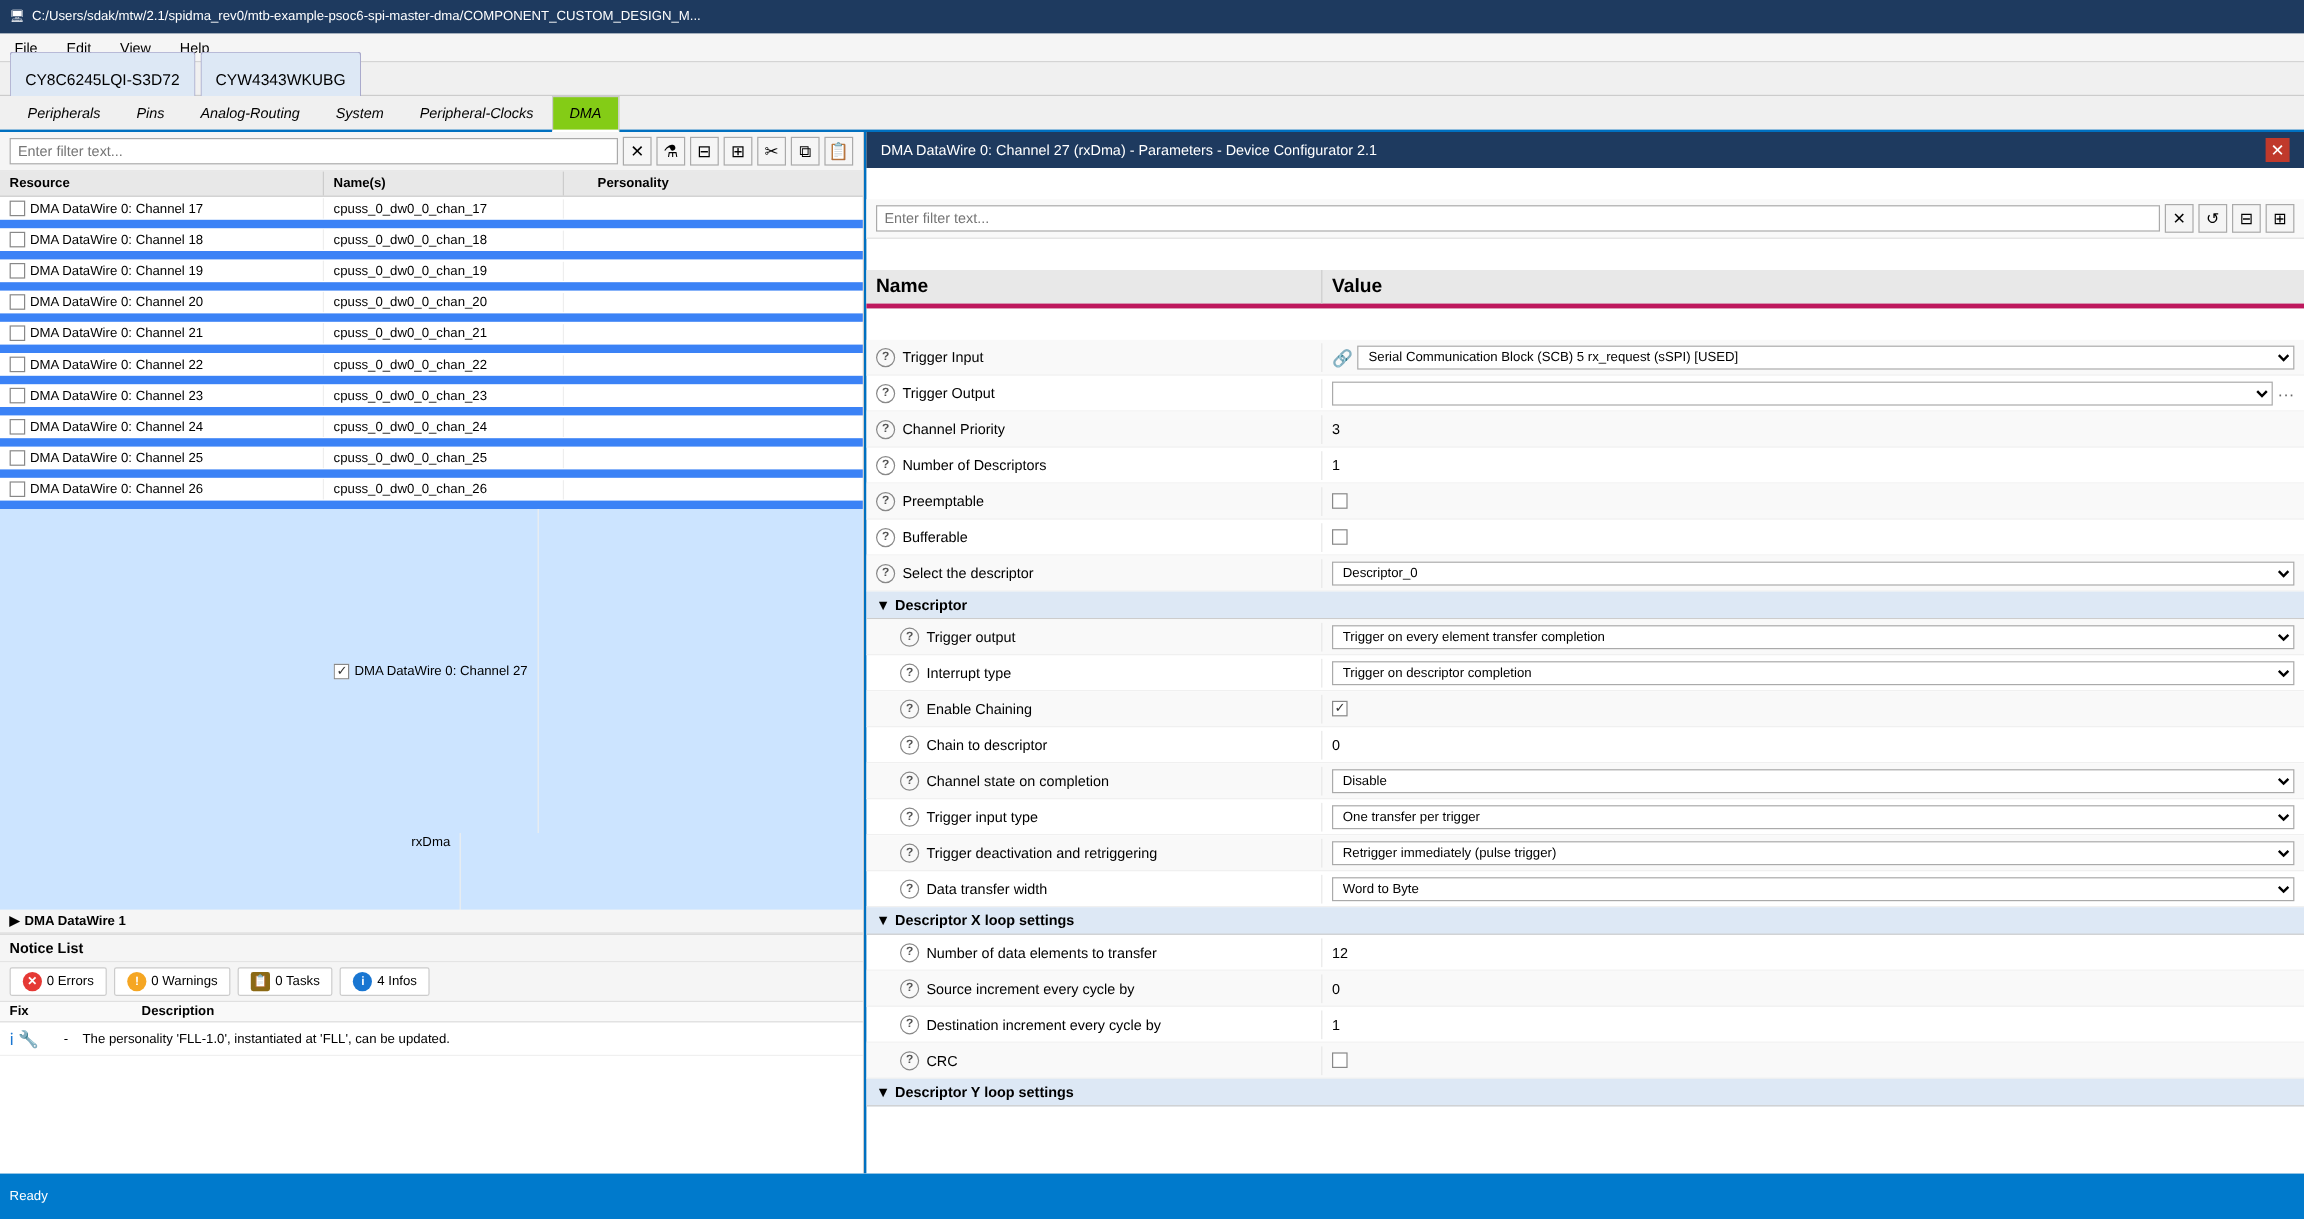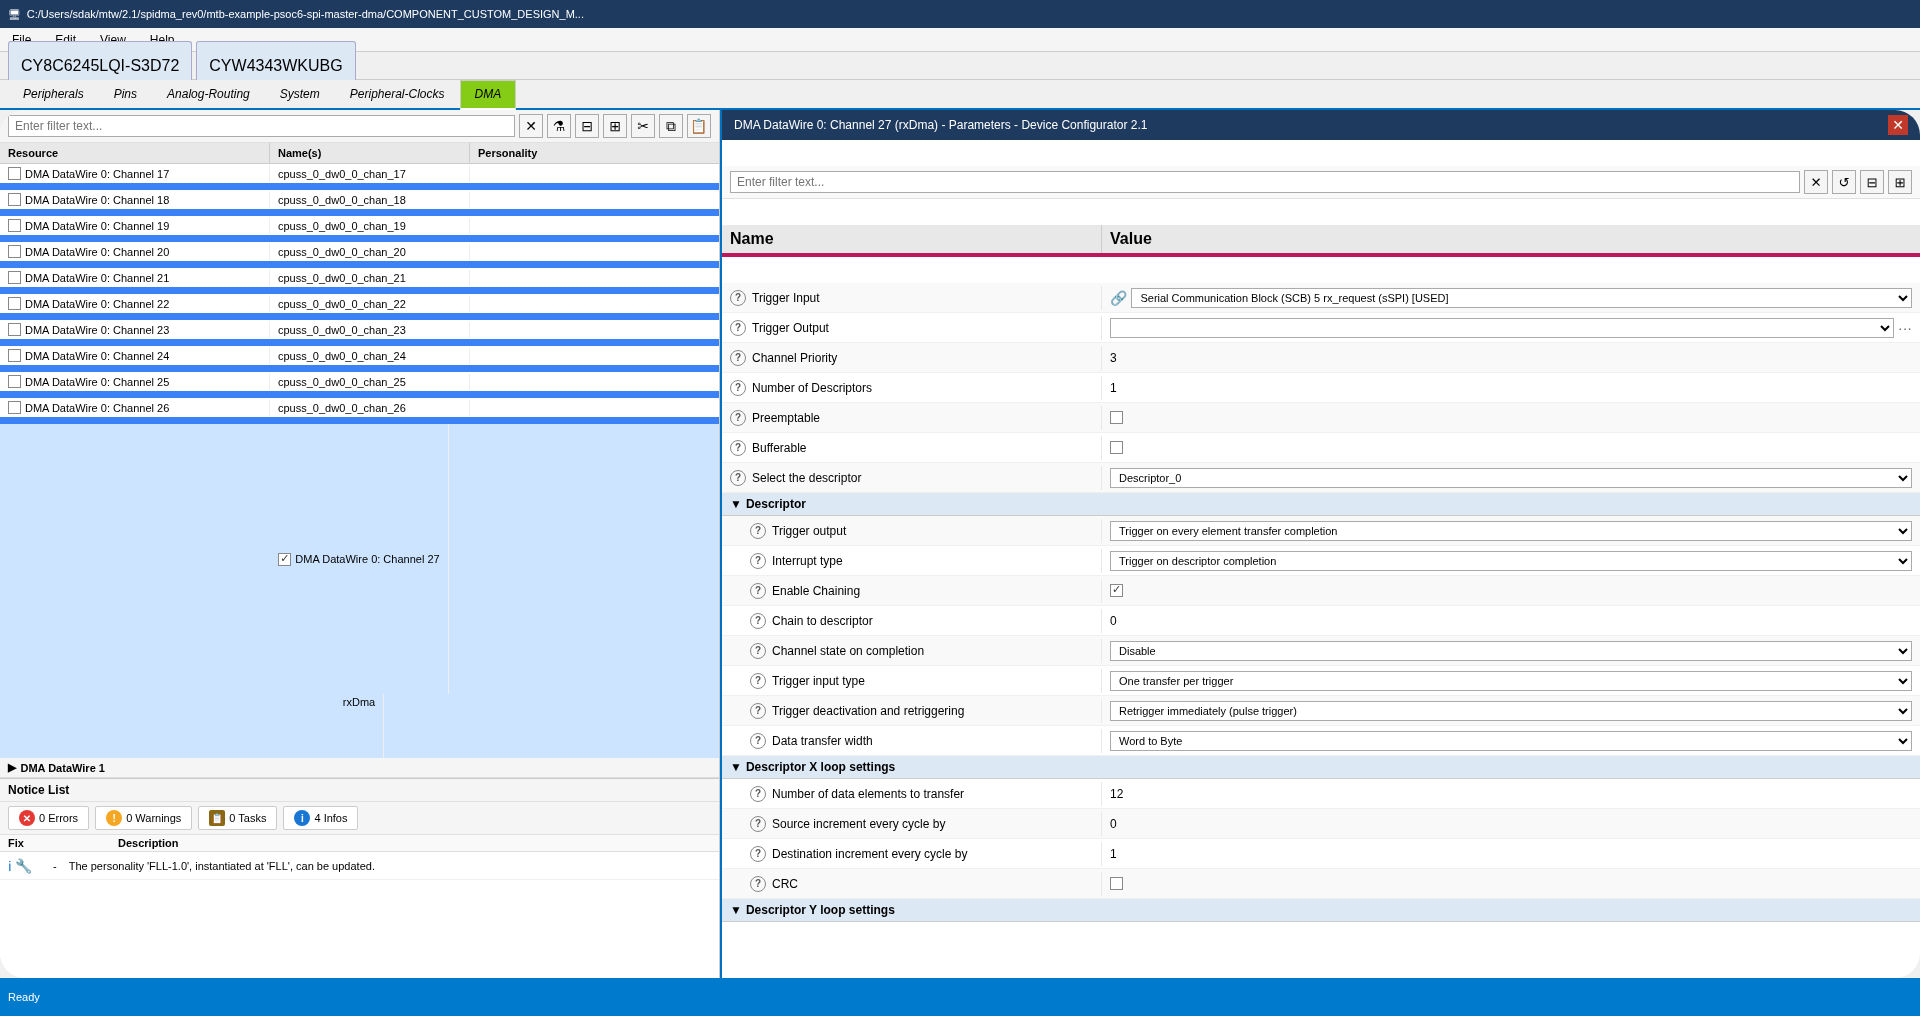--- a/index.html
+++ b/index.html
@@ -10,42 +10,42 @@
 
     
     .title-bar { background: #1e3a5f; color: white; padding: 4px 8px; font-size: 11px; display: flex; align-items: center; gap: 6px; height: 28px; }
 
     
     .menu-bar { background: #f5f5f5; border-bottom: 1px solid #ccc; padding: 2px 8px; display: flex; gap: 16px; height: 24px; align-items: center; }
     .menu-item { font-size: 12px; cursor: pointer; padding: 2px 4px; }
 
     
     .tabs-row { display: flex; align-items: center; background: #f0f0f0; border-bottom: 1px solid #ccc; padding: 0 8px; height: 28px; gap: 4px; }
-    .device-tab { background: #dde8f5; border: 1px solid #aac; border-bottom: none; padding: 15px 12px; font-size: 16px; cursor: pointer; border-radius: 3px 3px 0 0; }
+    .device-tab { background: #dde8f5; border: 1px solid #aac; border-bottom: none; padding: 15px 12px; font-size: 13px; cursor: pointer; border-radius: 3px 3px 0 0; }
 
     
     .nav-tabs { display: flex; background: #f0f0f0; border-bottom: 2px solid #0070c0; padding: 0 8px; height: 30px; }
     .nav-tab { padding: 6px 14px; font-size: 12px; cursor: pointer; border: 1px solid transparent; border-bottom: none; font-style: italic; }
     .nav-tab.active { background: #84cc16; border: 1px solid #ccc; border-bottom: 2px solid white; margin-bottom: -2px; }
 
     
-    .content-area { display: flex; flex: 1; overflow: hidden; border-radius: 25px; }
+    .content-area { display: flex; flex: 1; overflow: hidden; }
 
     
     .left-panel { width: 720px; display: flex; flex-direction: column; border-right: 1px solid #ccc; background: white; }
     .filter-bar { display: flex; align-items: center; padding: 4px 8px; gap: 4px; border-bottom: 1px solid #e0e0e0; background: #f5f5f5; }
     .filter-input { flex: 1; border: 1px solid #aaa; padding: 3px 6px; font-size: 12px; }
     .toolbar-btn { width: 24px; height: 24px; border: 1px solid #aaa; background: #f5f5f5; cursor: pointer; display: flex; align-items: center; justify-content: center; font-size: 14px; }
 
     
     .resource-table { flex: 1; overflow-y: auto; }
     .table-header { display: flex; background: #e8e8e8; border-bottom: 1px solid #ccc; font-weight: bold; font-size: 11px; }
     .col-resource { flex: 0 0 270px; padding: 4px 8px; border-right: 1px solid #ccc; }
     .col-names { flex: 0 0 200px; padding: 4px 8px; border-right: 1px solid #ccc; }
-    .col-personality { flex: 1; padding: 4px 8px; }
+    .col-personality { flex: 1; padding: 4px 8px; margin-left: 20px; }
     .table-row { display: flex; align-items: center; border-bottom: 7px solid #3b82f6; font-size: 11px; min-height: 26px; }
     .table-row.selected { background: #cce4ff; flex-direction: column; }
     .cell-resource { flex: 0 0 270px; padding: 2px 8px; border-right: 1px solid #eee; display: flex; align-items: center; gap: 4px; }
     .cell-names { flex: 0 0 200px; padding: 2px 8px; border-right: 1px solid #eee; }
     .cell-personality { flex: 1; padding: 2px 8px; display: flex; align-items: center; gap: 4px; }
     .checkbox { width: 13px; height: 13px; border: 1px solid #888; display: inline-block; background: white; flex-shrink: 0; }
     .checkbox.checked { background: white; position: relative; }
     .checkbox.checked::after { content: '✓'; font-size: 11px; position: absolute; top: -2px; left: 1px; color: #333; }
     .group-row { display: flex; align-items: center; padding: 3px 8px; background: #f5f5f5; border-bottom: 1px solid #ddd; font-weight: bold; font-size: 11px; cursor: pointer; }
     .expand-arrow { margin-right: 4px; display: inline-block; }

